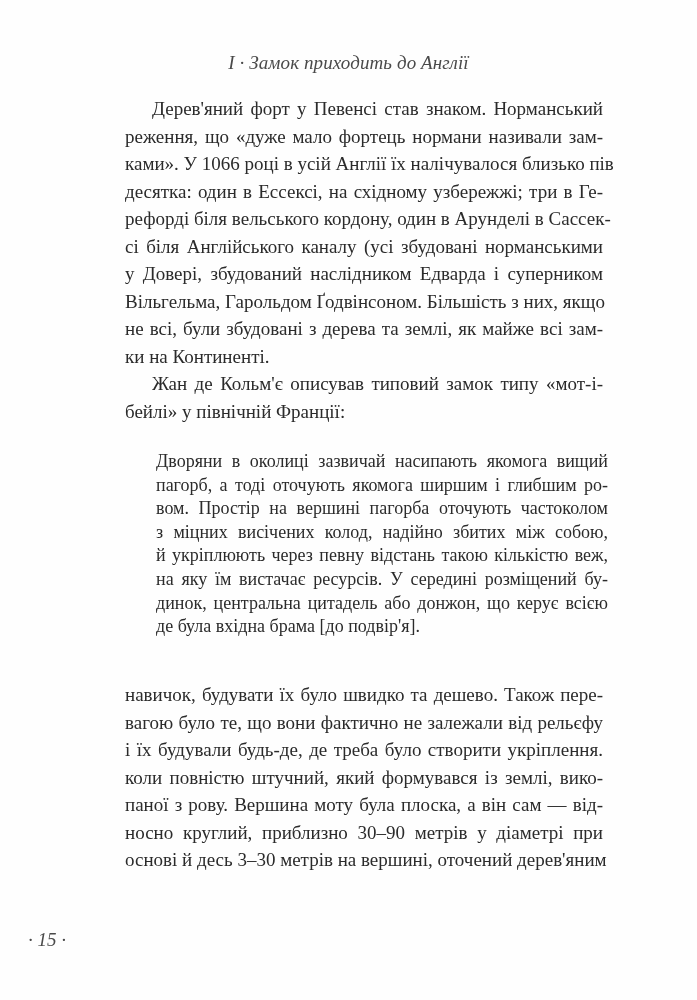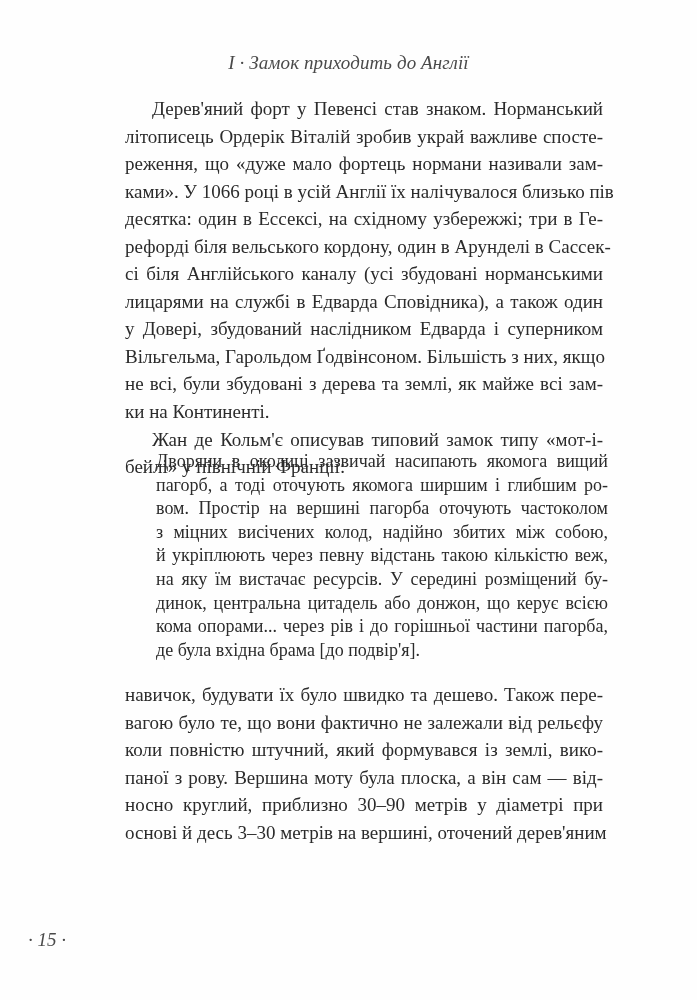--- a/index.html
+++ b/index.html
@@ -87,53 +87,51 @@
 </head>
 <body>
 
 <div class="page">
 
   <div class="running-header">I · Замок приходить до Англії</div>
 
   <div class="body-text block-1">
     <div>
       <span class="line indent">Дерев'яний форт у Певенсі став знаком. Норманський</span>
-      <span class="line">літописець Ордерік Віталій зробив украй важливе спосте-</span>
       <span class="line">реження, що «дуже мало фортець нормани називали зам-</span>
       <span class="line">ками». У 1066 році в усій Англії їх налічувалося близько пів</span>
       <span class="line">десятка: один в Ессексі, на східному узбережжі; три в Ге-</span>
       <span class="line">рефорді біля вельського кордону, один в Арунделі в Сассек-</span>
       <span class="line">сі біля Англійського каналу (усі збудовані норманськими</span>
-      <span class="line">лицарями на службі в Едварда Сповідника), а також один</span>
       <span class="line">у Доверi, збудований наслідником Едварда і суперником</span>
       <span class="line">Вільгельма, Гарольдом Ґодвінсоном. Більшість з них, якщо</span>
       <span class="line">не всі, були збудовані з дерева та землі, як майже всі зам-</span>
       <span class="line last">ки на Континенті.</span>
     </div>
     <div>
       <span class="line indent">Жан де Кольм'є описував типовий замок типу «мот-і-</span>
       <span class="line last">бейлі» у північній Франції:</span>
     </div>
   </div>
 
   <blockquote class="quote-text" style="margin:8px;">
     <span class="line">Дворяни в околиці зазвичай насипають якомога вищий</span>
     <span class="line">пагорб, а тоді оточують якомога ширшим і глибшим ро-</span>
     <span class="line">вом. Простір на вершині пагорба оточують частоколом</span>
     <span class="line">з міцних висічених колод, надійно збитих між собою,</span>
     <span class="line">й укріплюють через певну відстань такою кількістю веж,</span>
     <span class="line">на яку їм вистачає ресурсів. У середині розміщений бу-</span>
     <span class="line">динок, центральна цитадель або донжон, що керує всією</span>
-    <span class="line">кома опорами... через рів і до горішньої частини пагорба,</span>
     <span class="line last">де була вхідна брама [до подвір'я].</span>
   </blockquote>
 
   <div class="body-text block-2">
     <span class="line">навичок, будувати їх було швидко та дешево. Також пере-</span>
     <span class="line">вагою було те, що вони фактично не залежали від рельєфу</span>
+    <span class="line">і їх будували будь-де, де треба було створити укріплення.</span>
     <span class="line">коли повністю штучний, який формувався із землі, вико-</span>
     <span class="line">паної з рову. Вершина моту була плоска, а він сам — від-</span>
     <span class="line">носно круглий, приблизно 30–90 метрів у діаметрі при</span>
     <span class="line">основі й десь 3–30 метрів на вершині, оточений дерев'яним</span>
   </div>
 
   <div class="page-number">· 15 ·</div>
 
 </div>
 

